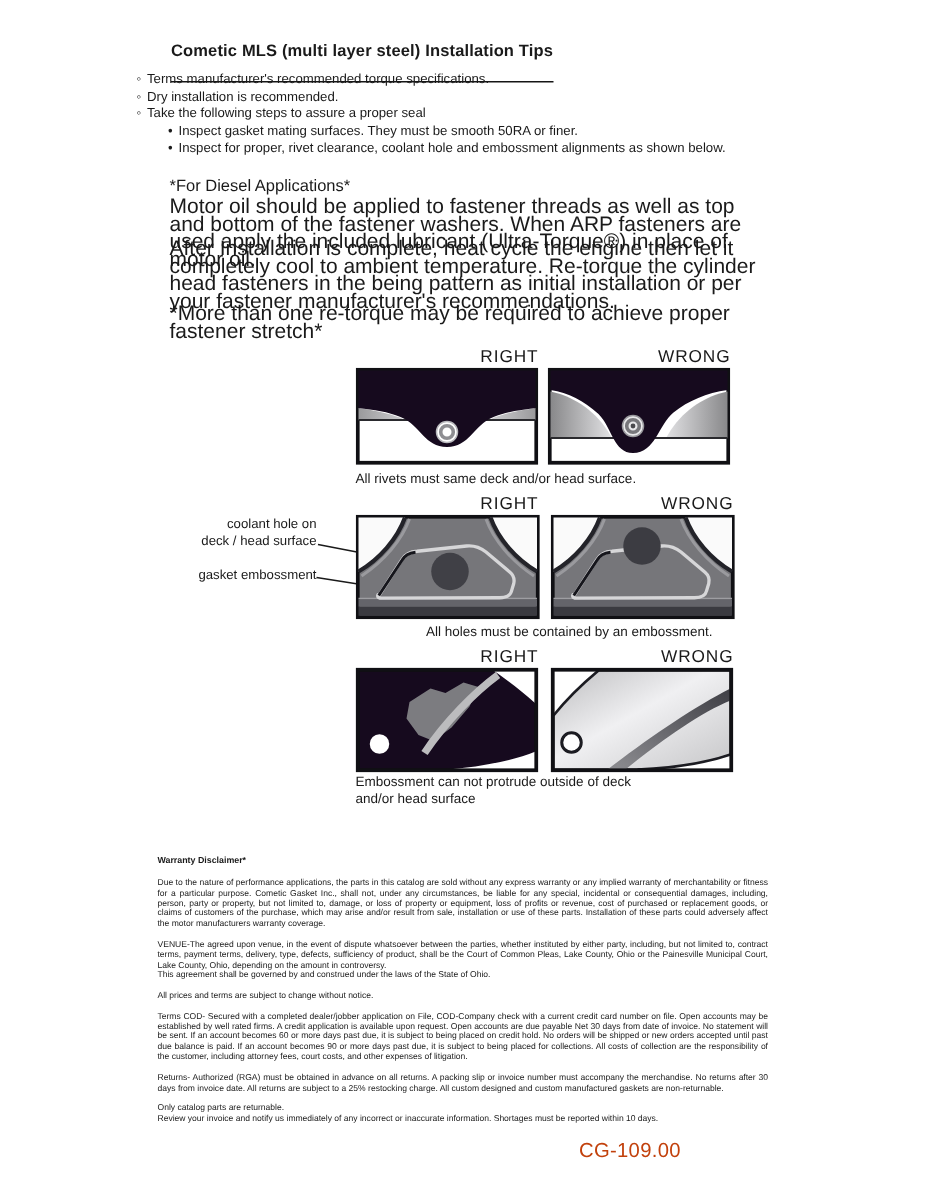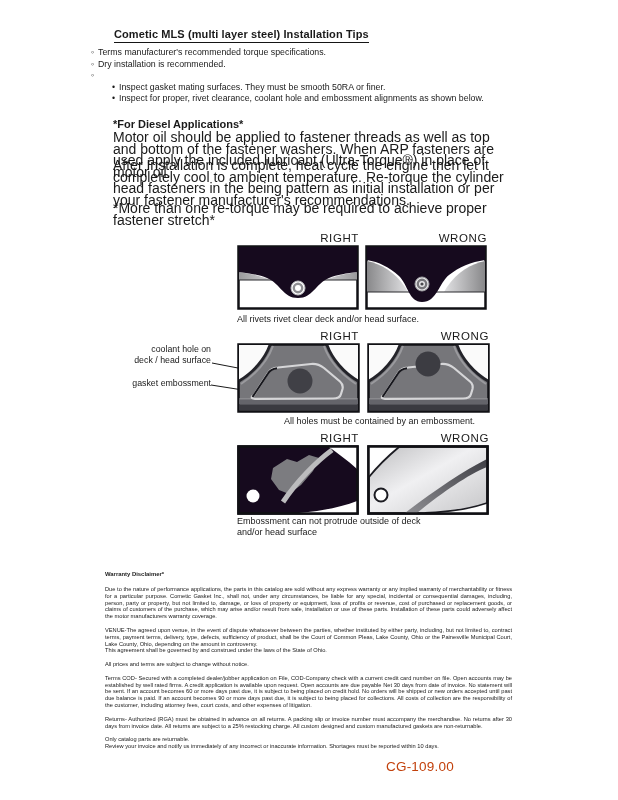--- a/index.html
+++ b/index.html
@@ -5,28 +5,28 @@
   html,body { margin:0; padding:0; background:#888; }
   .page {
     position:relative; width:618px; height:800px; margin:0 auto;
     background:#ffffff; color:#1a1a1a;
     font-family:"Liberation Sans", sans-serif;
     overflow:hidden;
   }
   .abs { position:absolute; }
   .title {
     left:114px; top:28px; font-size:11px; font-weight:bold;
-    border-bottom:1.5px solid #151515; padding-bottom:2px; letter-spacing:0.1px;
+    border-bottom:1.5px solid #151515; padding-bottom:14px; letter-spacing:0.1px;
     white-space:nowrap;
   }
   .bullets { left:91px; top:47px; width:430px; font-size:8.8px; }
   .bullet-row { display:flex; line-height:11.6px; }
   .bullet-row .mk { width:7px; flex:0 0 7px; text-align:left; }
   .bullet-row.sub { margin-left:21px; }
-  .h2 { left:113px; top:118px; font-size:11px; font-weight:bold; white-space:nowrap; }
+  .h2 { left:113px; top:118px; font-size:11px; font-weight:normal; white-space:nowrap; }
   .body-p { font-size:14px; line-height:11.6px; }
   .p1 { left:113px; top:132px; width:401px; }
   .p2 { left:113px; top:160px; width:403px; }
   .note { left:113px; top:203px; width:420px; }
   .rw { width:122px; text-align:right; font-size:11.5px; font-weight:normal; letter-spacing:0.6px; }
   .cap { font-size:9px; line-height:11px; }
   .cap-r1 { left:237px; top:314px; width:260px; }
   .cap-r2 { left:253px; top:416px; width:253px; text-align:center; }
   .cap-r3 { left:237px; top:516px; width:195px; }
   .dlabel { width:113px; text-align:right; font-size:8.8px; line-height:10.5px; }
@@ -50,20 +50,21 @@
     <div class="bullet-row">
       <span class="mk">◦</span>
       <span>Terms manufacturer's recommended torque specifications.</span>
     </div>
     <div class="bullet-row">
       <span class="mk">◦</span>
       <span>Dry installation is recommended.</span>
     </div>
     <div class="bullet-row">
       <span class="mk">◦</span>
+      <span>Take the following steps to assure a proper seal</span>
     </div>
     <div class="bullet-row sub">
       <span class="mk">•</span>
       <span>Inspect gasket mating surfaces.  They must be smooth 50RA or finer.</span>
     </div>
     <div class="bullet-row sub">
       <span class="mk">•</span>
       <span>Inspect for proper, rivet clearance, coolant hole and embossment alignments as shown below.</span>
     </div>
   </div>
@@ -114,21 +115,21 @@
     <path d="M120,16 C106,19 92,27 82,42 L79,47 H120 Z" fill="url(#g2b)"></path>
     <path d="M2,47 H120" stroke="#2a2a2e" stroke-width="1.2"></path>
     <path d="M2,2 H120 V15 C106,17 94,22 84,30 C74,38 72,57 57,57 C44,57 43,40 34,31 C24,22 14,17 2,15 Z" fill="#160a1e"></path>
     <g>
       <circle cx="57" cy="39" r="7" fill="#e8e8ea" stroke="#9a9a9e" stroke-width="1"></circle>
       <circle cx="57" cy="39" r="4.2" fill="none" stroke="#77777b" stroke-width="2.4"></circle>
       <circle cx="57" cy="39" r="1.6" fill="#4a4a4e"></circle>
     </g>
   </svg>
 
-  <div class="abs cap cap-r1">All rivets rivet clear deck and/or head surface.</div>
+  <div class="abs cap cap-r1">All rivets must same deck and/or head surface.</div>
 
   <div class="abs rw" style="left:237px; top:330px;">RIGHT</div>
   <div class="abs rw" style="left:367px; top:330px;">WRONG</div>
 
   <div class="abs dlabel lbl-coolant">
     <div>coolant hole on</div>
     <div>deck / head surface</div>
   </div>
   <div class="abs dlabel lbl-emboss">gasket embossment</div>
 

